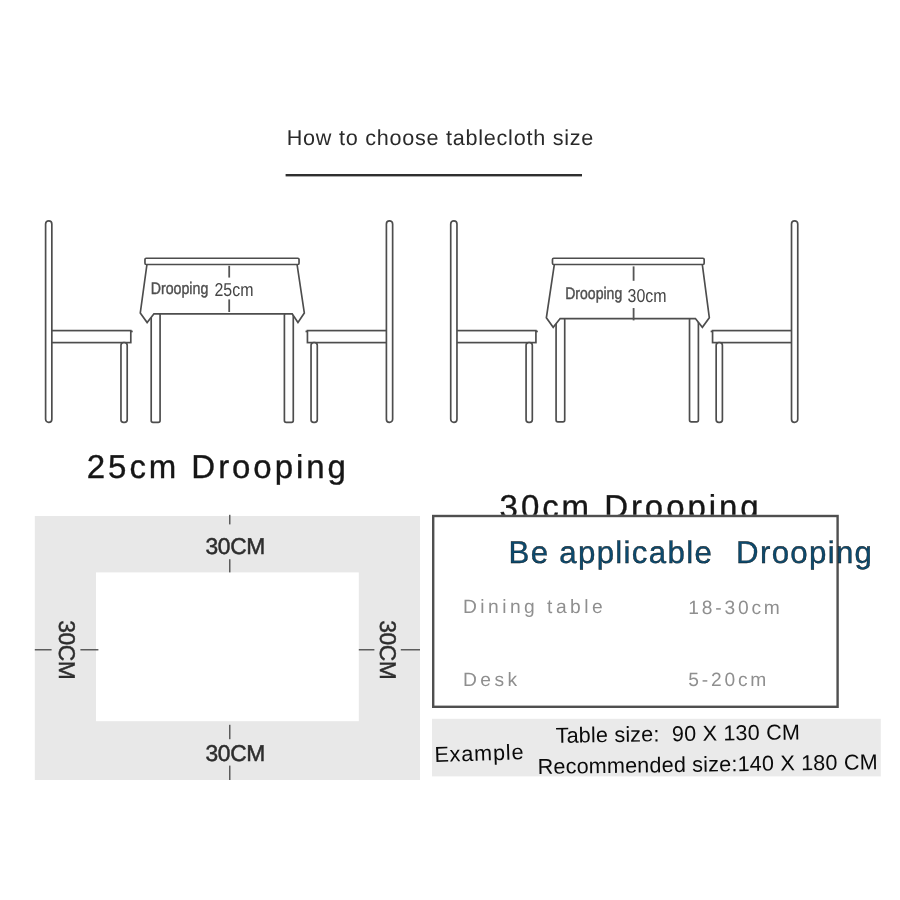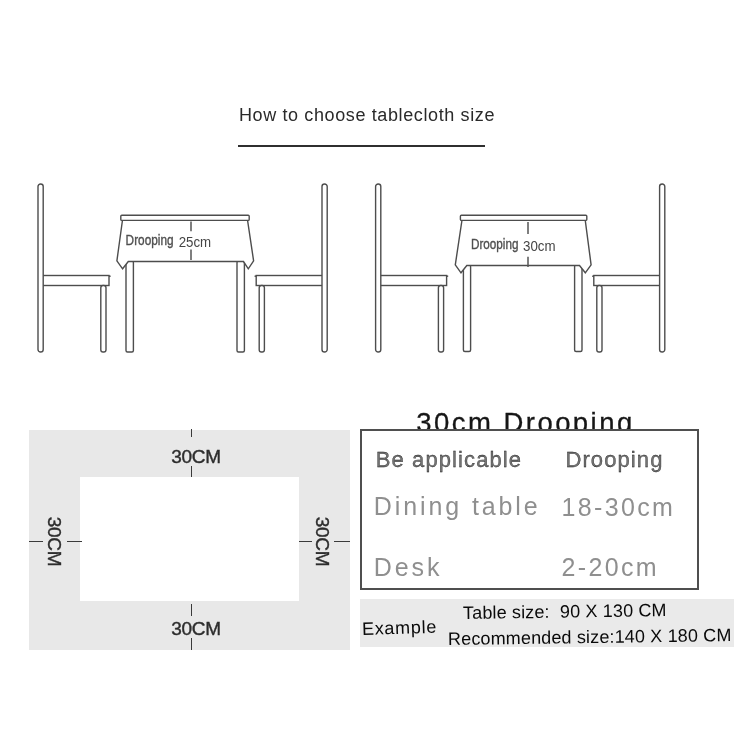--- a/index.html
+++ b/index.html
@@ -17,22 +17,22 @@
   
   .grayrect{left:29px;top:429.5px;width:320.5px;height:220.5px;background:#e8e8e8;}
   .whiterect{left:80px;top:477px;width:219px;height:124px;background:#ffffff;}
   .cm{font-size:19px;line-height:19px;color:#2d2d2d;letter-spacing:-0.35px;width:73px;
       text-align:center;-webkit-text-stroke:0.4px #2d2d2d;}
   .tickv{width:1.7px;background:#3a3a3a;}
   .tickh{height:1.7px;background:#3a3a3a;}
 
   
   .boxtbl{left:359.5px;top:429.3px;width:335.7px;height:156.6px;border:2px solid #4f4f4f;background:#fff;}
-  .hdr{font-size:22px;line-height:22px;color:#737373;letter-spacing:1.1px;-webkit-text-stroke:0.3px #111;}
-  .gray{font-size:25px;line-height:23px;color:#8f8f8f;}
+  .hdr{font-size:26px;line-height:22px;color:#0c4a6e;letter-spacing:1.1px;margin-left:48px;-webkit-text-stroke:0.3px #111;}
+  .gray{font-size:16px;line-height:23px;color:#8f8f8f;margin-left:12px;}
 
   
   .strip{left:359.5px;top:598.6px;width:374.5px;height:48.8px;background:#eaeaea;}
   .ex{font-size:18px;line-height:18px;color:#0a0a0a;letter-spacing:0.7px;
       transform:rotate(-1.8deg);transform-origin:left center;}
   .strl{font-size:18px;line-height:18px;color:#0a0a0a;letter-spacing:0.15px;
         transform:rotate(-0.8deg);transform-origin:left center;}
 </style>
 </head>
 <body>
@@ -87,20 +87,21 @@
     </g>
 
     <g font-family="Liberation Sans, sans-serif">
       <text x="125.6" y="244.7" font-size="14" fill="#4f4f4f" stroke="#4f4f4f" stroke-width="0.35" textLength="48" lengthAdjust="spacingAndGlyphs">Drooping</text>
       <text x="178.7" y="246.7" font-size="15.5" fill="#454545" textLength="32.5" lengthAdjust="spacingAndGlyphs">25cm</text>
       <text x="471" y="249.3" font-size="14" fill="#4f4f4f" stroke="#4f4f4f" stroke-width="0.35" textLength="47.5" lengthAdjust="spacingAndGlyphs">Drooping</text>
       <text x="523" y="251.3" font-size="15.5" fill="#454545" textLength="32.5" lengthAdjust="spacingAndGlyphs">30cm</text>
     </g>
   </svg>
 
+  <div class="abs biglab lab1">25cm Drooping</div>
   <div class="abs biglab lab2">30cm Drooping</div>
 
   <div class="abs grayrect"></div>
   <div class="abs whiterect"></div>
   <div class="abs cm" style="left:159.5px;top:446.6px;">30CM</div>
   <div class="abs cm" style="left:159.5px;top:618.8px;">30CM</div>
   <div class="abs cm" style="left:18px;top:532.1px;transform:rotate(90deg);">30CM</div>
   <div class="abs cm" style="left:286.4px;top:532.1px;transform:rotate(90deg);">30CM</div>
   <div class="abs tickv" style="left:190.7px;top:429px;height:8px;"></div>
   <div class="abs tickv" style="left:190.7px;top:466px;height:11px;"></div>
@@ -110,19 +111,19 @@
   <div class="abs tickh" style="left:67px;top:540.8px;width:15px;"></div>
   <div class="abs tickh" style="left:299px;top:540.8px;width:13px;"></div>
   <div class="abs tickh" style="left:334px;top:540.8px;width:16px;"></div>
 
   <div class="abs boxtbl"></div>
   <div class="abs hdr" style="left:375.8px;top:448.9px;">Be applicable</div>
   <div class="abs hdr" style="left:565.4px;top:448.9px;">Drooping</div>
   <div class="abs gray" style="left:373.8px;top:495.4px;letter-spacing:2.9px;">Dining table</div>
   <div class="abs gray" style="left:561.5px;top:495.6px;letter-spacing:2.35px;">18-30cm</div>
   <div class="abs gray" style="left:373.8px;top:556px;letter-spacing:2.9px;">Desk</div>
-  <div class="abs gray" style="left:561.5px;top:556.2px;letter-spacing:2.35px;">2-20cm</div>
+  <div class="abs gray" style="left:561.5px;top:556.2px;letter-spacing:2.35px;">5-20cm</div>
 
   <div class="abs strip"></div>
   <div class="abs ex" style="left:362px;top:620.4px;">Example</div>
   <div class="abs strl" style="left:462.8px;top:603.8px;">Table size:  90 X 130 CM</div>
   <div class="abs strl" style="left:448px;top:630px;">Recommended size:140 X 180 CM</div>
 </div>
 
 </body></html>

